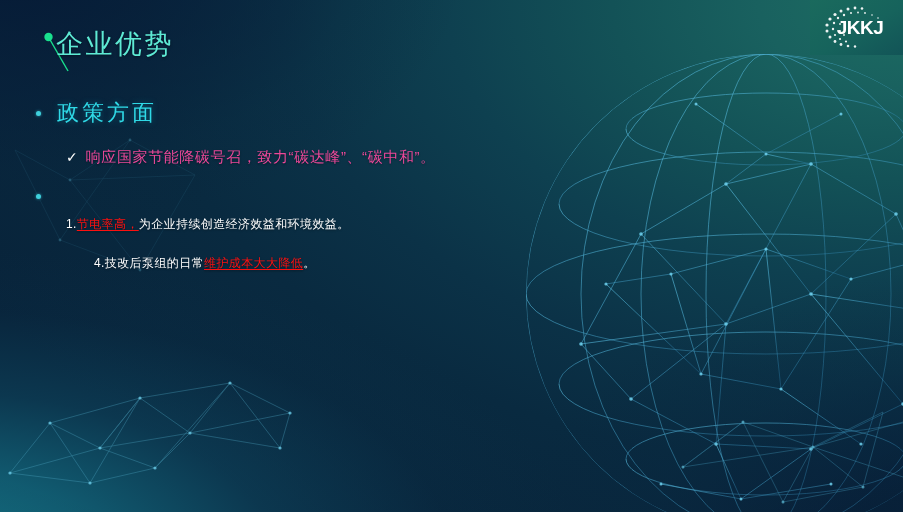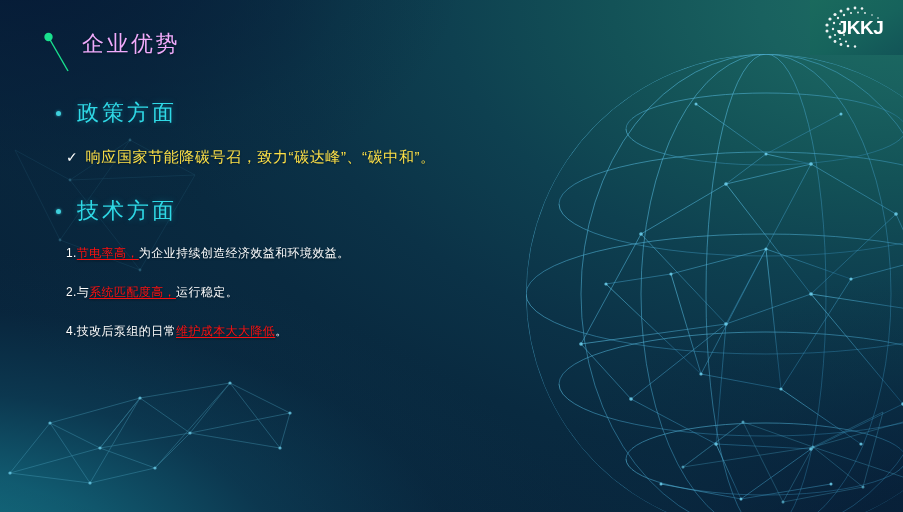--- a/index.html
+++ b/index.html
@@ -86,44 +86,44 @@
   .title-block {
     position: absolute;
     left: 40px;
     top: 26px;
     width: 330px;
     height: 56px;
   }
   .title-deco { position: absolute; left: 0; top: 0; }
   .title-text {
     position: absolute;
-    left: 42px;
+    left: 16px;
     top: -2px;
-    font-size: 22px;
+    font-size: 27px;
     line-height: 40px;
-    color: #f0abfc;
+    color: #5eead4;
     letter-spacing: 2.5px;
     font-weight: 400;
     text-shadow: 0 1px 3px rgba(0,0,0,0.45);
     white-space: nowrap;
   }
 
   
   .content {
     position: absolute;
     left: 0; top: 96px;
     width: 903px;
   }
 
   .section { position: relative; }
 
   .sec-head {
     display: flex;
     align-items: center;
-    padding-left: 56px;
+    padding-left: 36px;
     margin-bottom: 2px;
   }
   .sec-bullet {
     width: 5px; height: 5px;
     border-radius: 50%;
     background: #3fd0dd;
     margin-right: 16px;
     flex: 0 0 auto;
     box-shadow: 0 0 3px rgba(63,208,221,0.7);
   }
@@ -146,42 +146,42 @@
   .check-mark {
     color: #ffffff;
     font-size: 14px;
     line-height: 22px;
     margin-right: 8px;
     flex: 0 0 auto;
   }
   .check-text {
     font-size: 15px;
     line-height: 22px;
-    color: #fde047;
+    color: #ec4899;
     letter-spacing: 0.6px;
     white-space: nowrap;
     text-shadow: 0 1px 2px rgba(0,0,0,0.4);
   }
 
   .section-gap { height: 26px; }
 
   .num-list {
     padding-left: 66px;
     margin-top: 14px;
   }
   .num-item {
     font-size: 12px;
     line-height: 22px;
     color: #ffffff;
     letter-spacing: 0.4px;
     margin-bottom: 17px;
     white-space: nowrap;
     text-shadow: 0 1px 2px rgba(0,0,0,0.4);
   }
-  .num-item:last-child { margin-bottom: 0; }
+  .num-item:last-child { margin-bottom: 0; margin-left: 28px; }
   .hl {
     color: #fb1111;
     text-decoration: underline;
     text-underline-offset: 2px;
     text-decoration-thickness: 1px;
   }
 </style>
 </head>
 <body>
 
@@ -412,31 +412,27 @@
         <span class="check-mark">✓</span>
         <span class="check-text">响应国家节能降碳号召，致力“碳达峰”、“碳中和”。</span>
       </div>
     </div>
 
     <div class="section-gap"></div>
 
     <div class="section">
       <div class="sec-head">
         <span class="sec-bullet"></span>
-        <span class="sec-title">技术方面</span>
       </div>
       <div class="num-list">
 
         <div class="num-item">
           <span>1.</span><span class="hl">节电率高，</span><span>为企业持续创造经济效益和环境效益。</span>
         </div>
 
-        <div class="num-item">
-          <span>2.</span><span>与</span><span class="hl">系统匹配度高，</span><span>运行稳定。</span>
-        </div>
 
 
         <div class="num-item">
           <span>4.</span><span>技改后泵组的日常</span><span class="hl">维护成本大大降低</span><span>。</span>
         </div>
 
       </div>
     </div>
 
   </div>

